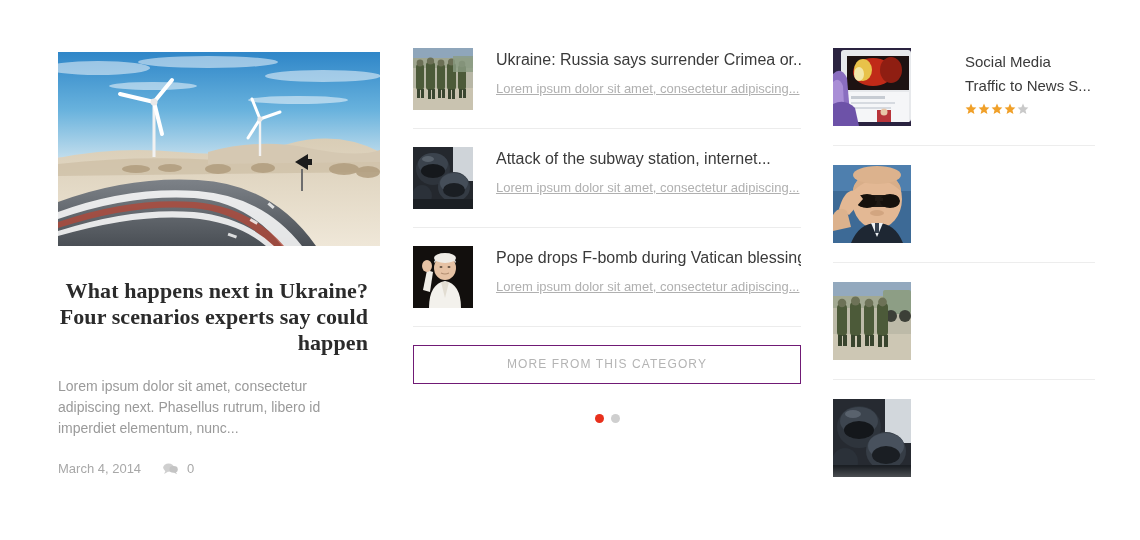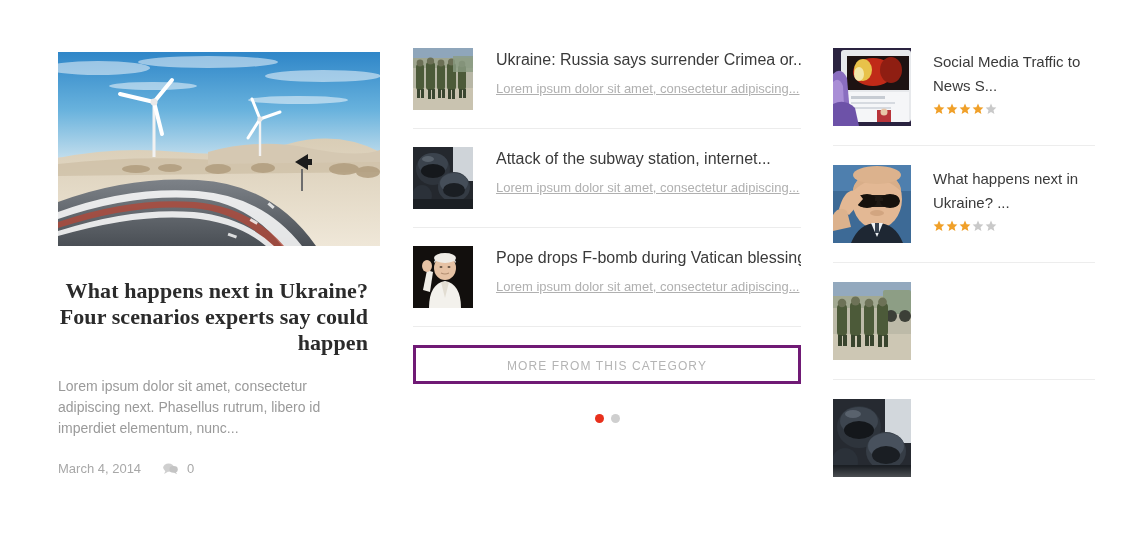--- a/index.html
+++ b/index.html
@@ -114,21 +114,21 @@
     white-space: nowrap;
     overflow: hidden;
     text-decoration: underline;
   }
 
   .more-btn {
     display: block;
     width: 388px;
     height: 39px;
     line-height: 37px;
-    border: 3px solid #701a75;
+    border: 1px solid #701a75;
     background: #ffffff;
     text-align: center;
     font-size: 12px;
     letter-spacing: 1.1px;
     color: #b4b4b4;
     font-family: "Liberation Sans", sans-serif;
     margin-top: 13px;
     cursor: pointer;
   }
 
@@ -151,20 +151,21 @@
     overflow: hidden;
   }
 
   .side-item {
     display: flex;
     align-items: flex-start;
     padding-bottom: 19px;
     border-bottom: 1px solid #ededed;
     margin-bottom: 19px;
     position: relative;
+    gap: 32px;
   }
   .side-item.last { border-bottom: none; margin-bottom: 0; }
 
   .side-thumb {
     flex: 0 0 78px;
     width: 78px;
     height: 78px;
     overflow: hidden;
     background: #c8cdd2;
     margin-right: 22px;
@@ -448,40 +449,20 @@
           <ellipse cx="57" cy="36" rx="10" ry="7" fill="#16110c"></ellipse>
           <rect x="42" y="33" width="8" height="3" fill="#201a14"></rect>
           <path d="M6 44 Q12 22 24 26 L30 34 L16 50 Z" fill="#e3b894"></path>
           <path d="M0 50 Q6 40 14 46 L18 62 L0 66 Z" fill="#dcb28d"></path>
           <path d="M18 78 Q26 58 44 58 Q62 58 70 78 Z" fill="#1e2733"></path>
           <path d="M38 58 L44 72 L50 58 Z" fill="#eef1f4"></path>
           <rect x="42" y="58" width="4" height="10" fill="#36414f"></rect>
           <ellipse cx="44" cy="48" rx="7" ry="3" fill="#c79773" opacity="0.6"></ellipse>
         </svg>
       </div>
-      <div class="side-body">
-        <div class="side-title">What happens next in Ukraine? ...</div>
-        <div class="stars">
-          <svg class="star" viewBox="0 0 12 12">
-              <path d="M6 0.6 L7.6 4.2 L11.4 4.6 L8.5 7.2 L9.4 11 L6 9 L2.6 11 L3.5 7.2 L0.6 4.6 L4.4 4.2 Z" fill="#f0a029"></path>
-            </svg>
-          <svg class="star" viewBox="0 0 12 12">
-              <path d="M6 0.6 L7.6 4.2 L11.4 4.6 L8.5 7.2 L9.4 11 L6 9 L2.6 11 L3.5 7.2 L0.6 4.6 L4.4 4.2 Z" fill="#f0a029"></path>
-            </svg>
-          <svg class="star" viewBox="0 0 12 12">
-              <path d="M6 0.6 L7.6 4.2 L11.4 4.6 L8.5 7.2 L9.4 11 L6 9 L2.6 11 L3.5 7.2 L0.6 4.6 L4.4 4.2 Z" fill="#f0a029"></path>
-            </svg>
-          <svg class="star" viewBox="0 0 12 12">
-              <path d="M6 0.6 L7.6 4.2 L11.4 4.6 L8.5 7.2 L9.4 11 L6 9 L2.6 11 L3.5 7.2 L0.6 4.6 L4.4 4.2 Z" fill="#c9c9c9"></path>
-            </svg>
-          <svg class="star" viewBox="0 0 12 12">
-              <path d="M6 0.6 L7.6 4.2 L11.4 4.6 L8.5 7.2 L9.4 11 L6 9 L2.6 11 L3.5 7.2 L0.6 4.6 L4.4 4.2 Z" fill="#c9c9c9"></path>
-            </svg>
-        </div>
-      </div>
     </div>
 
     <div class="side-item">
       <div class="side-thumb">
         <svg viewBox="0 0 78 78" preserveAspectRatio="none">
           <rect width="78" height="78" fill="#bdbaa8"></rect>
           <rect y="0" width="78" height="16" fill="#93a9be"></rect>
           <rect y="14" width="78" height="12" fill="#a3a992"></rect>
           <rect y="52" width="78" height="26" fill="#cdc7b4"></rect>
           <rect x="50" y="8" width="28" height="24" rx="2" fill="#8d9e85"></rect>

